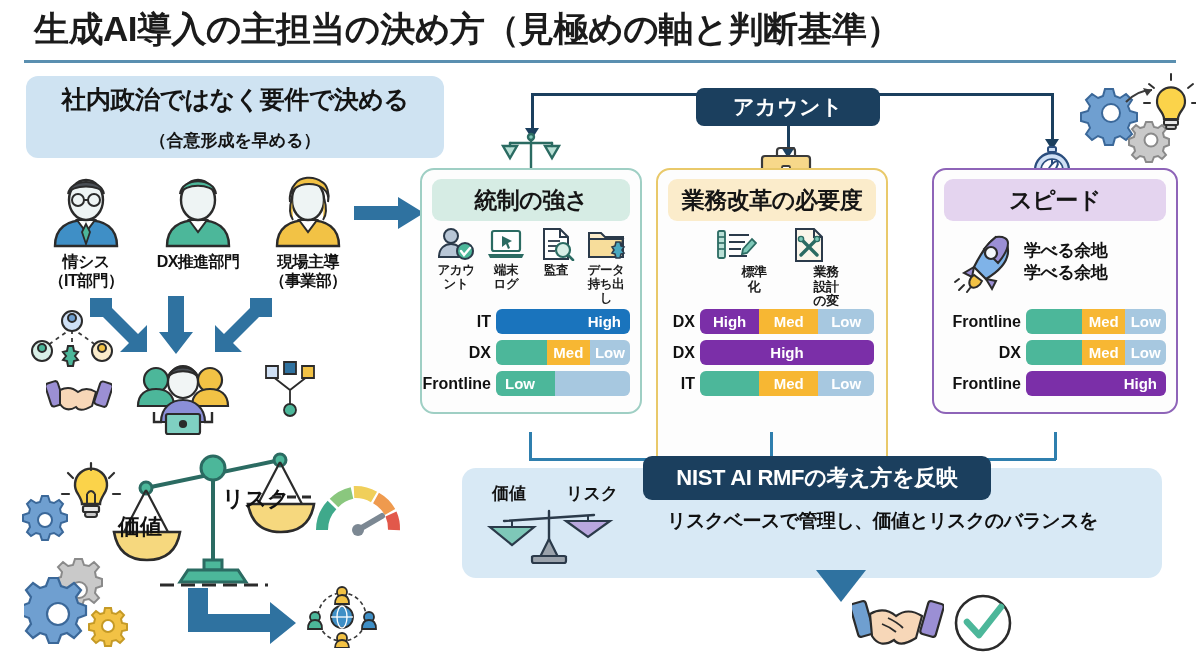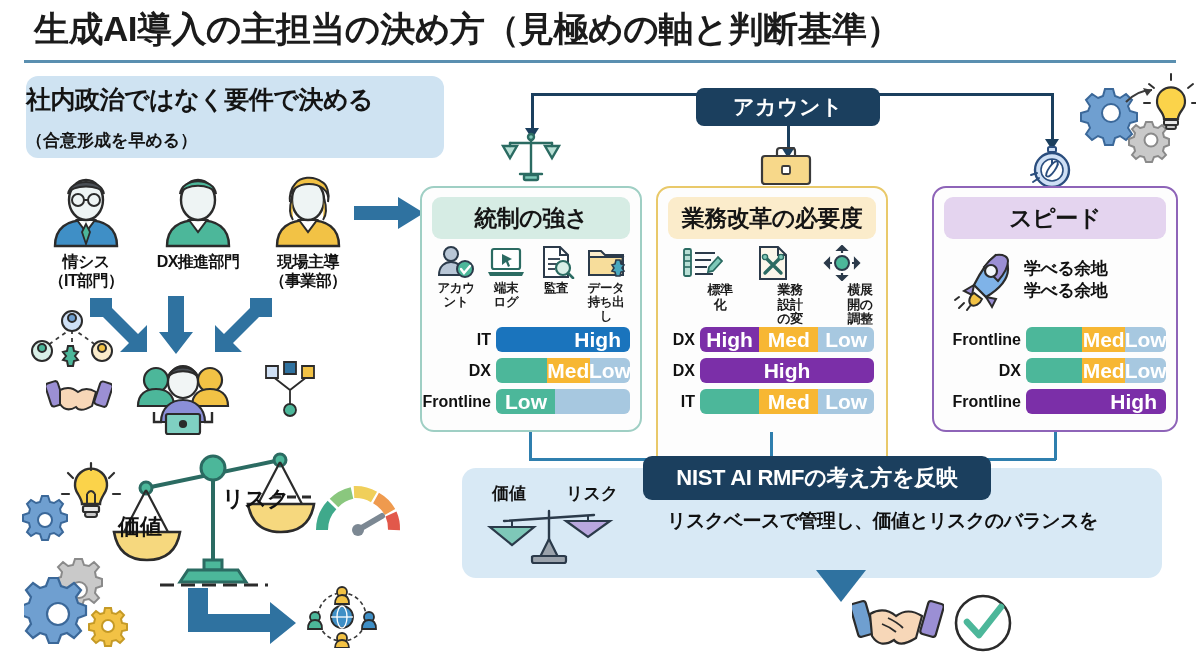--- a/index.html
+++ b/index.html
@@ -19,21 +19,21 @@
   }
   .title-rule {
     position: absolute; left: 24px; top: 60px; width: 1152px; height: 3px;
     background: #5a8fb0;
   }
 
   
   .premise {
     position: absolute; left: 26px; top: 76px; width: 418px; height: 82px;
     background: #cfe3f2; border-radius: 12px;
-    display: flex; flex-direction: column; align-items: flex-start; justify-content: center;
+    display: flex; flex-direction: column; align-items: center; justify-content: center;
   }
   .premise-main { font-size: 25px; font-weight: 700; color: #141414; letter-spacing:-0.5px;}
   .premise-sub { font-size: 17px; font-weight: 700; color: #141414; margin-top: 13px; }
 
   
   .axis-pill {
     position: absolute; left: 696px; top: 88px; width: 184px; height: 38px;
     background: #1b3f5e; border-radius: 8px; color: #fff;
     display: flex; align-items: center; justify-content: center;
     font-size: 21px; font-weight: 700; letter-spacing: 0.5px;
@@ -44,21 +44,21 @@
   .conn.h { height: 2.5px; }
   .conn.v { width: 2.5px; }
   .arrowhead {
     position: absolute; width: 0; height: 0;
     border-left: 7px solid transparent; border-right: 7px solid transparent;
     border-top: 11px solid #1b3f5e;
   }
 
   
   .panel {
-    position: absolute; top: 186px; border-radius: 14px; border: 2px solid;
+    position: absolute; top: 168px; border-radius: 14px; border: 2px solid;
     background: #fdfdfd;
   }
   .panel-hdr {
     margin: 9px 10px 0 10px; height: 42px; border-radius: 9px;
     display:flex; align-items:center; justify-content:center;
     font-size: 23px; font-weight: 700; color: #151515; letter-spacing: -0.5px;
   }
   #panel-control  { left: 420px; width: 222px; height: 246px; border-color:#9fcfc4; }
   #panel-control  .panel-hdr { background:#d6ece4; }
   #panel-reform   { left: 656px; width: 232px; height: 304px; border-color:#e9c96a; }
@@ -79,21 +79,21 @@
   .bars { position: absolute; left: 0; width: 100%; }
   .bar-row { display:flex; align-items:center; height: 27px; margin-bottom: 4px; }
   .bar-label {
     font-size: 16px; font-weight: 700; color:#111; text-align: right;
     white-space: nowrap; padding-right: 5px;
   }
   .bar-track {
     flex: 1; height: 25px; border-radius: 6px; overflow: hidden;
     display:flex; background:#eaeaea;
   }
-  .seg { display:flex; align-items:center; height:100%; font-size:21px; font-weight:700; color:#fff; }
+  .seg { display:flex; align-items:center; height:100%; font-size:15px; font-weight:700; color:#fff; }
   .seg.right { justify-content:flex-end; padding-right: 9px; }
   .seg.center { justify-content:center; }
   .seg.left { justify-content:flex-start; padding-left: 9px; }
 
   
   .bracket { position:absolute; border:2.5px solid #2f7fae; }
 
   
   .nist-box {
     position: absolute; left: 462px; top: 468px; width: 700px; height: 110px;
@@ -435,32 +435,20 @@
       <div class="icon-cell">
         <svg width="42" height="36" viewBox="0 0 42 36">
           <path d="M9 2 h18 l8 8 v24 h-26z" fill="#fbf6ea" stroke="#2b3a4a" stroke-width="2"></path>
           <path d="M27 2 v8 h8" fill="none" stroke="#2b3a4a" stroke-width="2"></path>
           <path d="M14 12 l16 16 M30 12 l-16 16" stroke="#2b6b62" stroke-width="3.4" stroke-linecap="round"></path>
           <circle cx="14" cy="12" r="2.6" fill="#7ec8b8" stroke="#2b6b62" stroke-width="1.4"></circle>
           <circle cx="30" cy="12" r="2.6" fill="#7ec8b8" stroke="#2b6b62" stroke-width="1.4"></circle>
         </svg>
         <div class="icon-cap">業務設計<br>の変更</div>
       </div>
-      <div class="icon-cell">
-        <svg width="42" height="36" viewBox="0 0 42 36">
-          <circle cx="21" cy="18" r="7" fill="#4cb79a" stroke="#2b3a4a" stroke-width="2"></circle>
-          <g stroke="#2b3a4a" stroke-width="2.2" fill="#2b3a4a">
-            <path d="M21 8 v-5 M17 5 l4 -4 4 4z"></path>
-            <path d="M21 28 v5 M17 31 l4 4 4 -4z"></path>
-            <path d="M11 18 h-6 M8 14 l-4 4 4 4z"></path>
-            <path d="M31 18 h6 M34 14 l4 4 -4 4z"></path>
-          </g>
-        </svg>
-        <div class="icon-cap">横展開の<br>調整</div>
-      </div>
     </div>
     <div class="bars" style="top:138px;">
       <div class="bar-row">
         <div class="bar-label" style="width:42px">DX</div>
         <div class="bar-track" style="margin-right:12px">
           <div class="seg center" style="width:34%;background:#7b2fa8">High</div>
           <div class="seg center" style="width:34%;background:#f7b733">Med</div>
           <div class="seg center" style="width:32%;background:#a7c8e0">Low</div>
         </div>
       </div>

